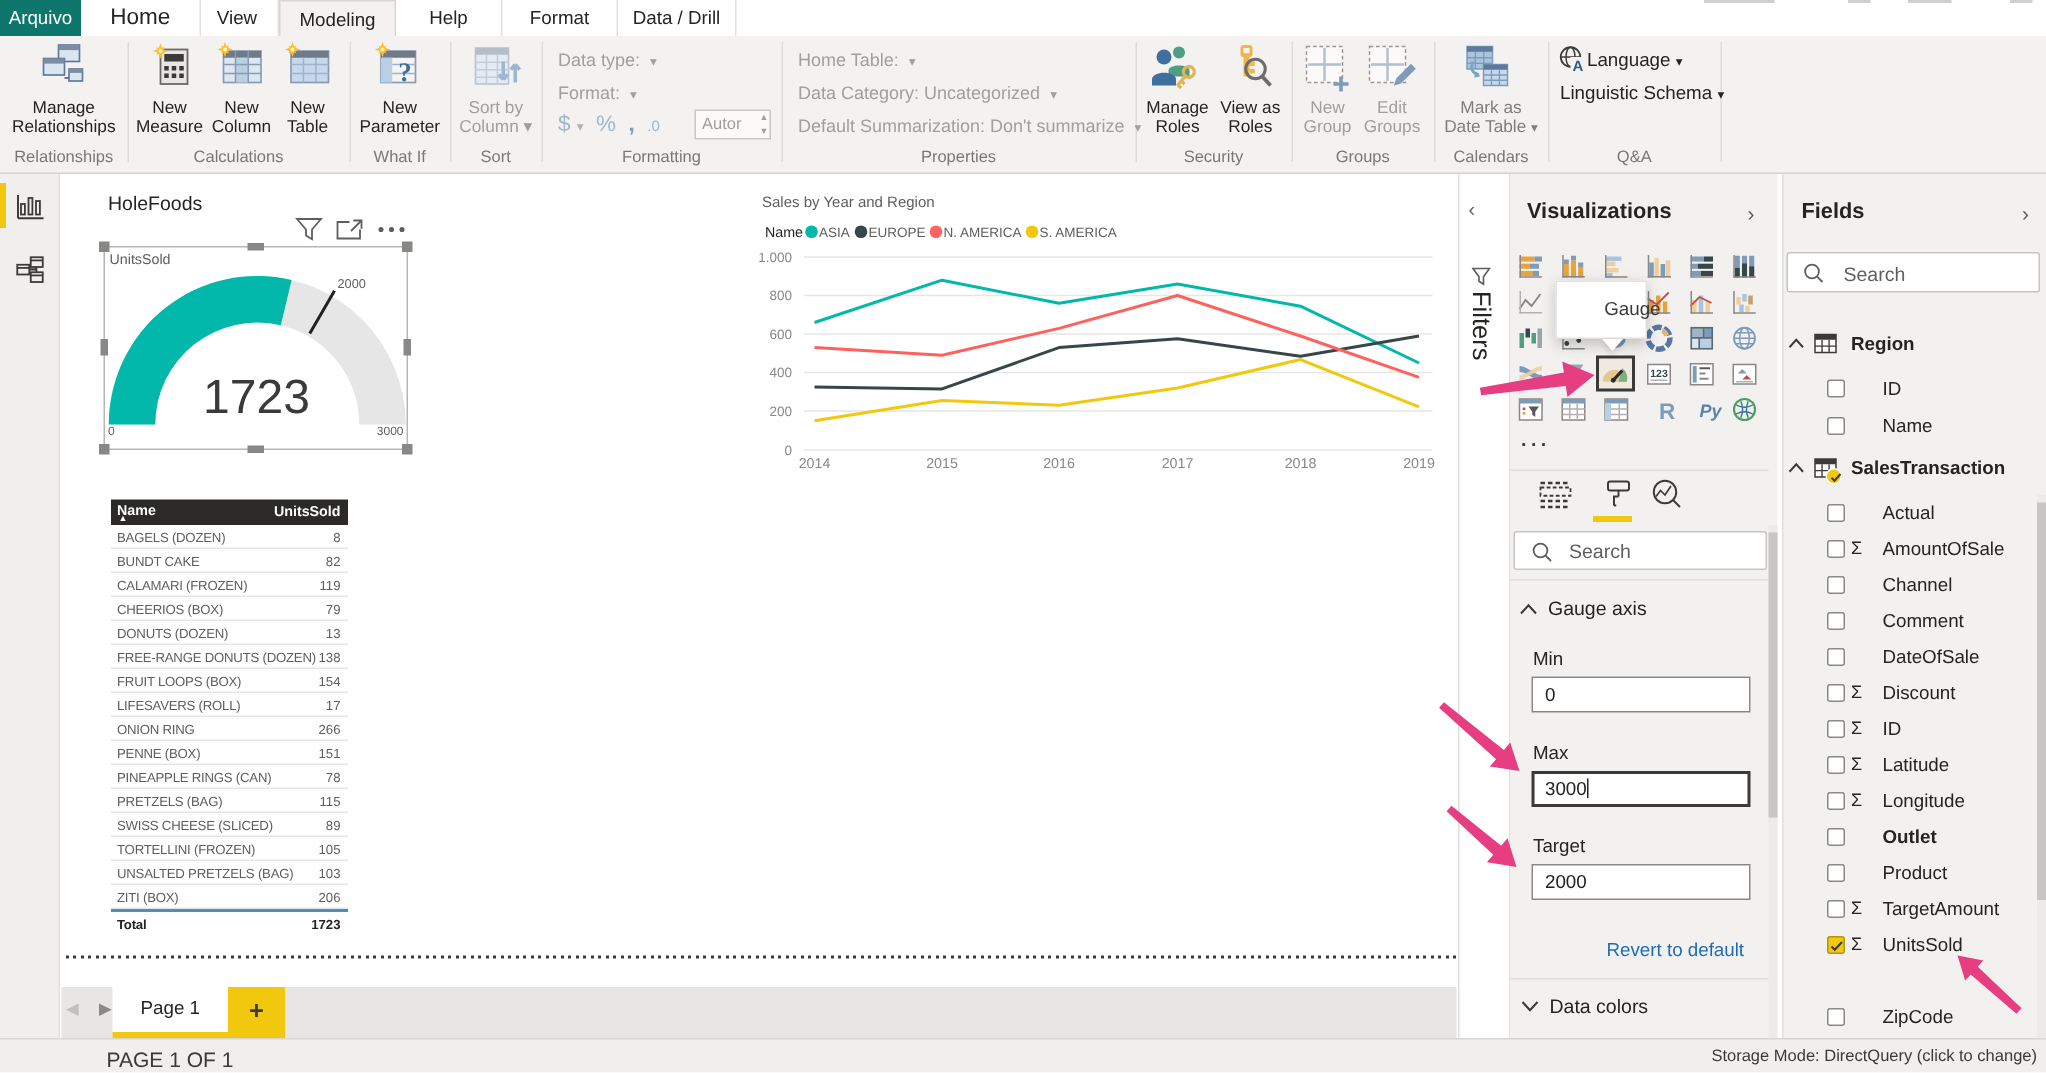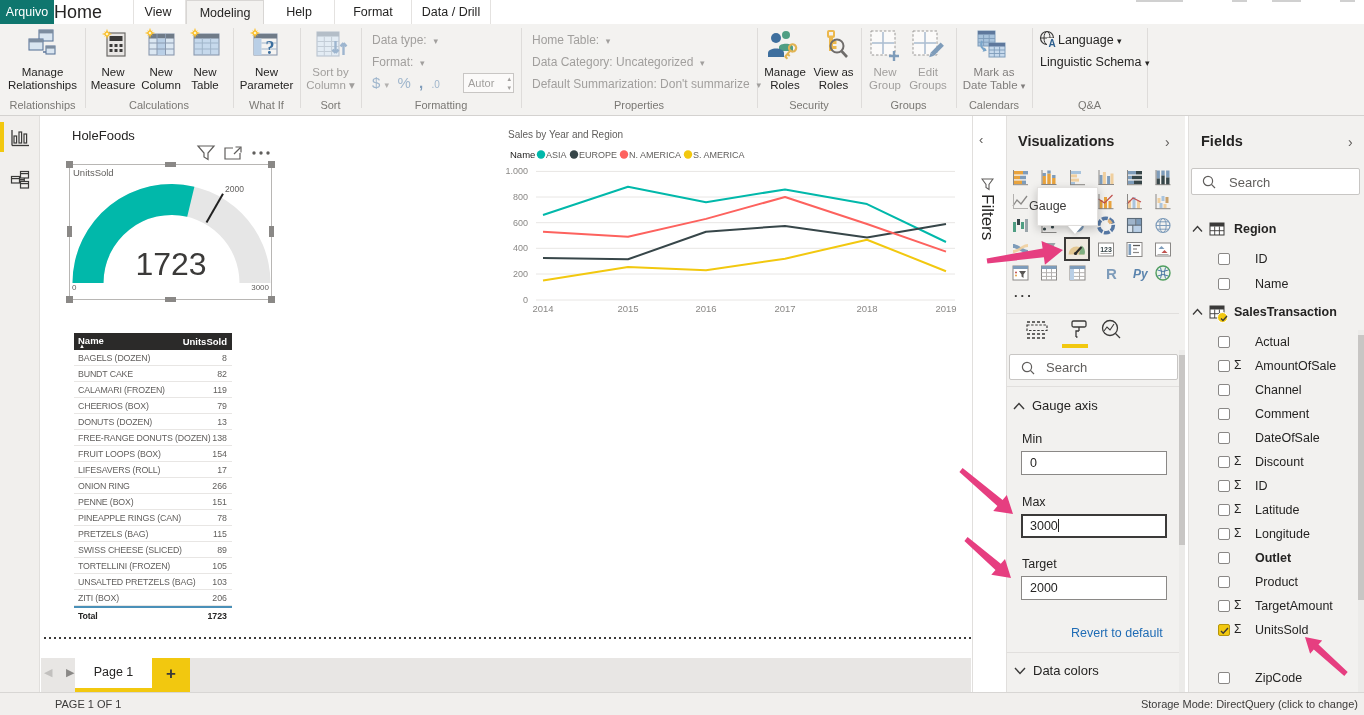--- a/index.html
+++ b/index.html
@@ -18,21 +18,21 @@
   .fcheck { position:absolute; left:29px; top:6px; width:12px; height:12px; background:#fff; border:1px solid #8a8886; border-radius:2px; }
   .fsigma { position:absolute; left:45px; top:4px; font-size:12px; color:#252423; }
   .ftext { position:absolute; left:66px; top:5px; font-size:12.5px; color:#252423; }
 </style>
 </head>
 <body>
 <div id="stage">
 
   <div class="abs" style="left:0;top:0;width:1364px;height:24px;background:#fff;"></div>
   <div class="abs" style="left:0;top:0;width:54px;height:24px;background:#0f766e;color:#fff;font-size:12.5px;text-align:center;line-height:24px;">Arquivo</div>
-  <div class="abs" style="left:54px;top:0;width:80px;height:24px;border-right:1px solid #e4e2e0;font-size:18px;color:#252423;line-height:24px;">Home</div>
+  <div class="abs" style="left:54px;top:0;width:80px;height:24px;border-right:1px solid #e4e2e0;font-size:15px;color:#252423;text-align:center;line-height:24px;">Home</div>
   <div class="abs" style="left:131px;top:0;width:55px;height:24px;border-right:1px solid #e4e2e0;font-size:12.5px;color:#252423;text-align:center;line-height:24px;">View</div>
   <div class="abs" style="left:186px;top:0;width:78px;height:24px;background:#f3f2f0;border:1px solid #d8d6d4;border-bottom:none;font-size:12.5px;color:#252423;text-align:center;line-height:24px;">Modeling</div>
   <div class="abs" style="left:264px;top:0;width:71px;height:24px;border-right:1px solid #e4e2e0;font-size:12.5px;color:#252423;text-align:center;line-height:24px;">Help</div>
   <div class="abs" style="left:335px;top:0;width:77px;height:24px;border-right:1px solid #e4e2e0;font-size:12.5px;color:#252423;text-align:center;line-height:24px;">Format</div>
   <div class="abs" style="left:412px;top:0;width:79px;height:24px;border-right:1px solid #e4e2e0;font-size:12.5px;color:#252423;text-align:center;line-height:24px;">Data / Drill</div>
 
   <div class="abs" style="left:1136px;top:0;width:47px;height:1.5px;background:#d0d0d0;"></div>
   <div class="abs" style="left:1232px;top:0;width:15px;height:1.5px;background:#d0d0d0;"></div>
   <div class="abs" style="left:1272px;top:0;width:29px;height:1.5px;background:#d0d0d0;"></div>
   <div class="abs" style="left:1340px;top:0;width:15px;height:1.5px;background:#d0d0d0;"></div>
@@ -648,21 +648,21 @@
     <div class="abs" style="left:57px;top:121px;width:26px;height:24px;border:2.5px solid #3b3a39;background:#efe9df;">
       <svg width="21" height="19" viewBox="0 0 21 19">
         <path d="M2.5 15.5 A 8 8 0 0 1 18.5 15.5 Z" fill="#e4c791"></path>
         <path d="M15.5 6.5 A 8 8 0 0 1 18.5 15.5 L13 15.5 Z" fill="#7fae7f"></path>
         <line x1="9.5" y1="14.5" x2="15.5" y2="8" stroke="#2b2a29" stroke-width="2.2"></line>
         <circle cx="9.5" cy="14.5" r="1.6" fill="#2b2a29"></circle>
       </svg>
     </div>
 
     <div class="abs" style="left:30px;top:71px;width:61px;height:39px;background:#fff;border:1px solid #e3e1df;box-shadow:0 3px 9px rgba(0,0,0,0.22);"></div>
-    <div class="abs" style="left:22px;top:71px;width:61px;height:39px;font-size:12.5px;font-weight:500;color:#3b3a39;text-align:left;line-height:39px;">Gauge</div>
+    <div class="abs" style="left:39px;top:71px;width:61px;height:39px;font-size:12.5px;font-weight:500;color:#3b3a39;text-align:right;line-height:39px;">Gauge</div>
     <div class="abs" style="left:61px;top:110px;width:0;height:0;border-left:7px solid transparent;border-right:7px solid transparent;border-top:8px solid #fff;filter:drop-shadow(0 2px 2px rgba(0,0,0,0.15));"></div>
 
     <div class="abs" style="left:0;top:197px;width:172px;height:1px;background:#e1dfdd;"></div>
     <svg class="abs" style="left:19px;top:203px;" width="140" height="22" viewBox="0 0 140 22">
       <g stroke="#3b3a39" fill="none">
         <path d="M1 3 H21" stroke-dasharray="3 2" stroke-width="1.6"></path>
         <rect x="1" y="6" width="20" height="5.5" stroke-dasharray="2.5 1.6" stroke-width="1.2"></rect>
         <path d="M1 15 H21" stroke-dasharray="3 2" stroke-width="1.6"></path>
         <path d="M1 19 H21" stroke-dasharray="3 2" stroke-width="1.6"></path>
       </g>
@@ -834,21 +834,21 @@
   </div>
 
   <div class="abs" style="left:41px;top:658px;width:930px;height:34px;background:#e8e6e4;">
     <div class="abs" style="left:3px;top:8px;width:10px;height:12px;color:#c2c0be;font-size:11px;">◀</div>
     <div class="abs" style="left:25px;top:8px;width:10px;height:12px;color:#8a8886;font-size:11px;">▶</div>
     <div class="abs" style="left:34px;top:0;width:77px;height:34px;background:#fff;border-bottom:4px solid #F2C80F;color:#252423;font-size:12.5px;text-align:center;line-height:29px;">Page 1</div>
     <div class="abs" style="left:111px;top:0;width:38px;height:34px;background:#F2C80F;color:#3b3a39;font-size:17px;font-weight:bold;text-align:center;line-height:32px;">+</div>
   </div>
 
   <div class="abs" style="left:0;top:692px;width:1364px;height:23px;background:#f1efed;border-top:1px solid #d8d6d4;">
-    <div class="abs" style="left:8px;top:5px;font-size:11px;color:#3b3a39;padding-left:47px;">PAGE 1 OF 1</div>
+    <div class="abs" style="left:24px;top:5px;font-size:14px;color:#3b3a39;padding-left:47px;">PAGE 1 OF 1</div>
     <div class="abs" style="right:6px;top:5px;font-size:11px;color:#3b3a39;">Storage Mode: DirectQuery (click to change)</div>
   </div>
 
   <svg class="abs" style="left:0;top:0;pointer-events:none;" width="1364" height="715" viewBox="0 0 1364 715" id="arrows">
     <polygon points="987.4,263.5 1043.9,257.3 1044.9,264.7 1063.0,250.0 1041.5,241.0 1042.6,248.4 986.6,258.5" fill="#e63e80"></polygon>
     <polygon points="959.4,471.9 997.4,506.1 993.2,511.0 1013.0,514.0 1006.8,495.0 1002.6,500.0 962.6,468.1" fill="#e63e80"></polygon>
     <polygon points="964.4,540.9 995.5,569.9 991.3,574.8 1011.0,578.0 1005.0,558.9 1000.8,563.8 967.6,537.1" fill="#e63e80"></polygon>
     <polygon points="1347.7,672.1 1318.5,644.5 1322.2,640.4 1305.0,637.0 1310.1,653.7 1313.8,649.6 1344.3,675.9" fill="#e63e80"></polygon>
   </svg>
 

